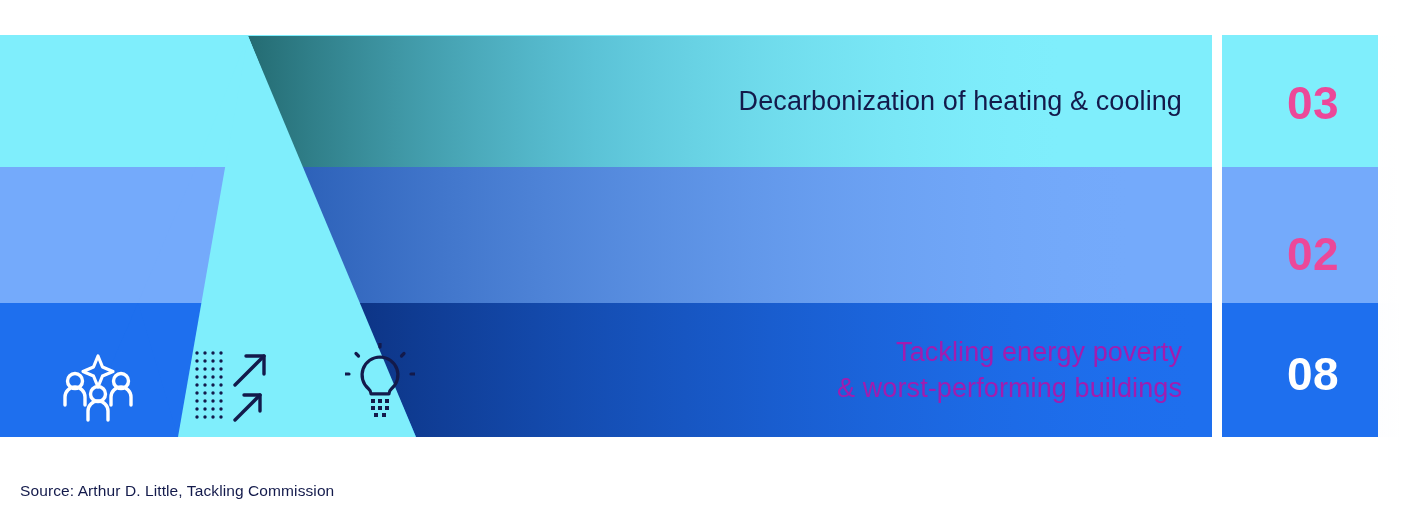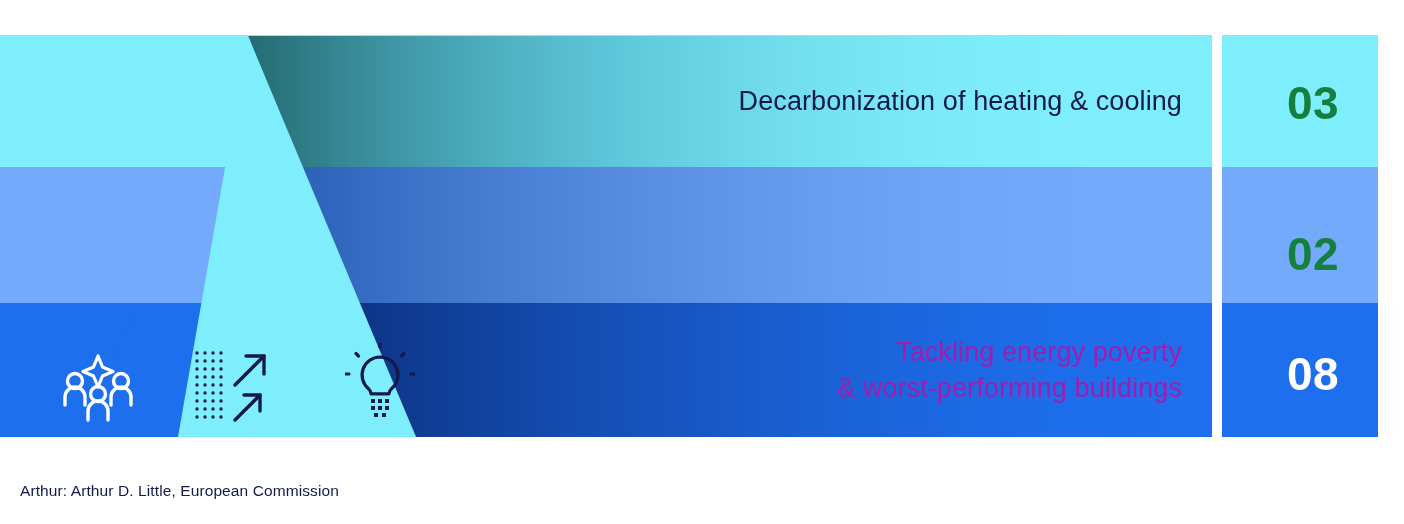--- a/index.html
+++ b/index.html
@@ -60,21 +60,21 @@
 
   
   .num {
     position: absolute;
     left: 1222px;
     width: 182px;
     text-align: center;
     font-size: 46px;
     font-weight: bold;
     letter-spacing: .5px;
-    color: #15803d;
+    color: #ec4899;
   }
   .num.n03 { top: 76px; }
   .num.n02 { top: 227px; }
   .num.n01 { top: 347px; color: #ffffff; }
 
   
   #triangle-layer {
     position: absolute;
     left: 0; top: 0;
     width: 1404px;
@@ -265,15 +265,15 @@
   <div class="divider"></div>
 
   <div class="row-text t03">Decarbonization of heating &amp; cooling</div>
   <div class="row-text t01">Tackling energy poverty
 &amp; worst-performing buildings</div>
 
   <div class="num n03">03</div>
   <div class="num n02">02</div>
   <div class="num n01">08</div>
 
-  <div class="source">Arthur: Arthur D. Little, European Commission</div>
+  <div class="source">Source: Arthur D. Little, Tackling Commission</div>
 
 </div>
 
 </body></html>

